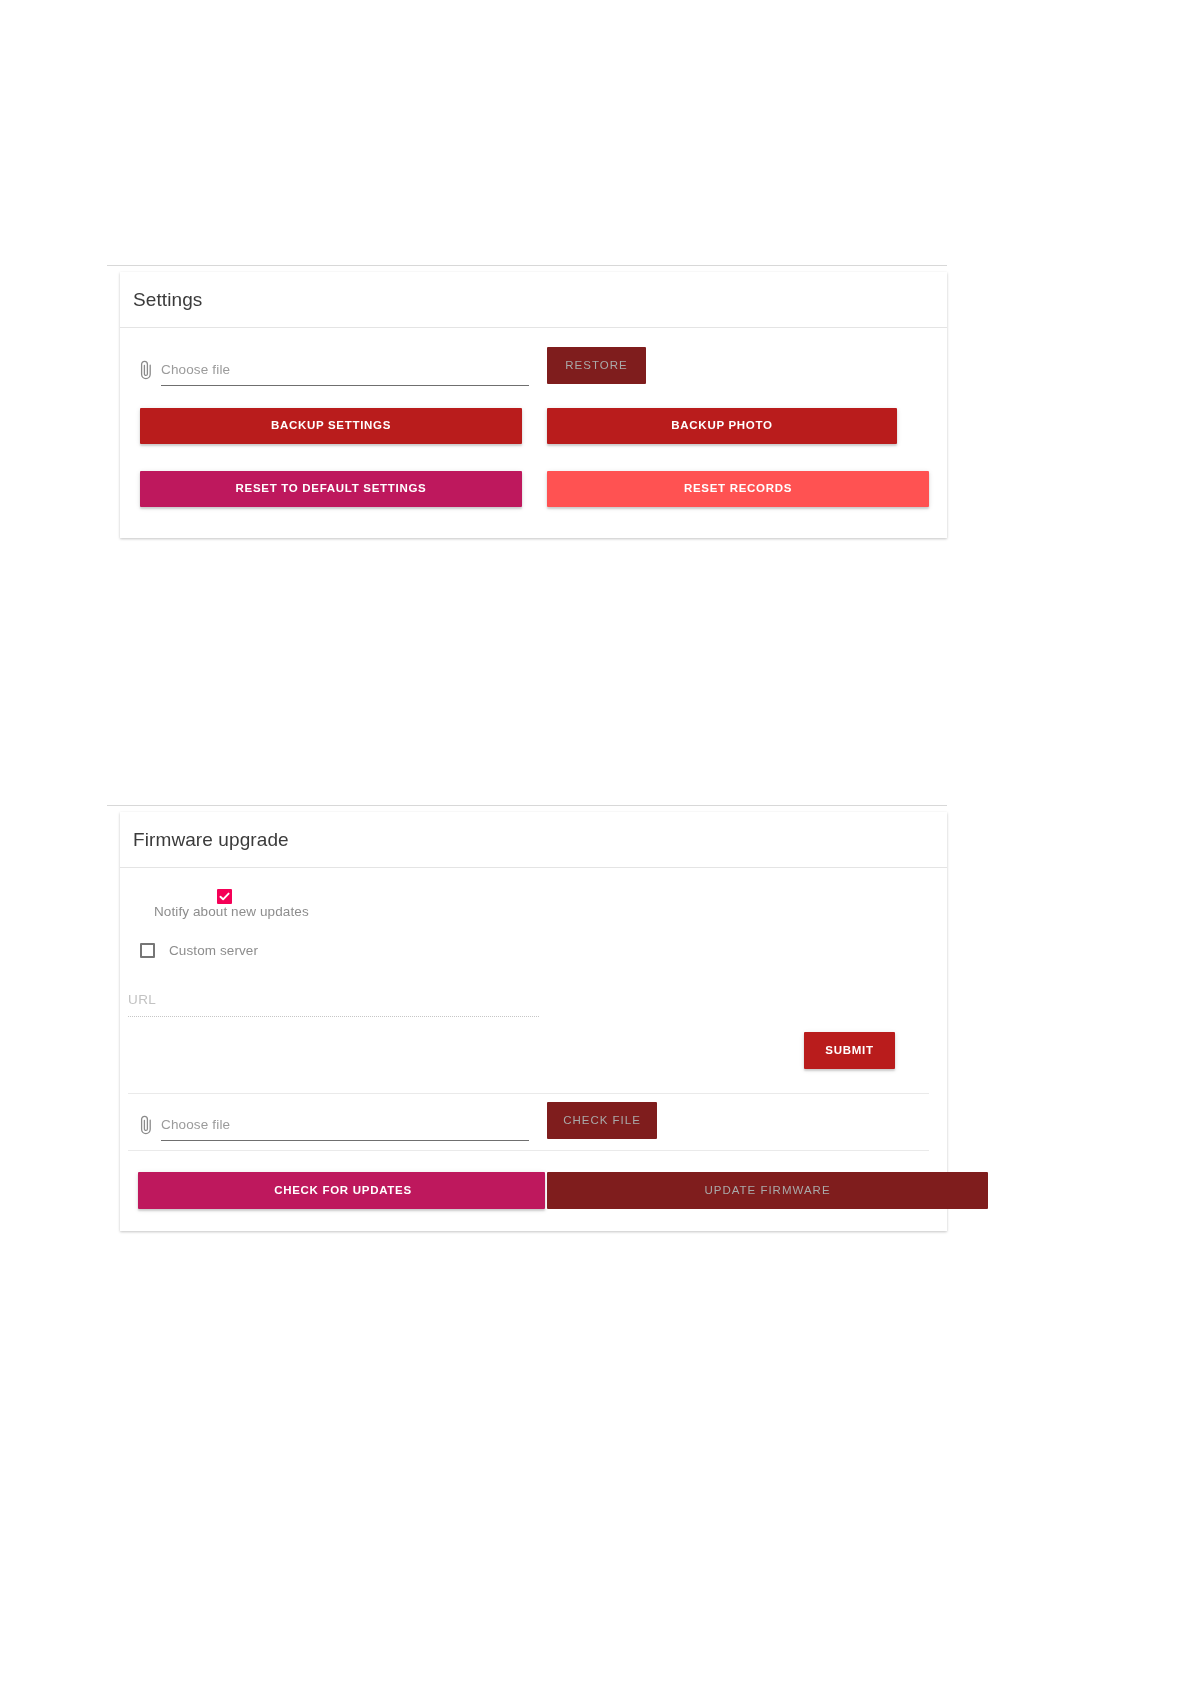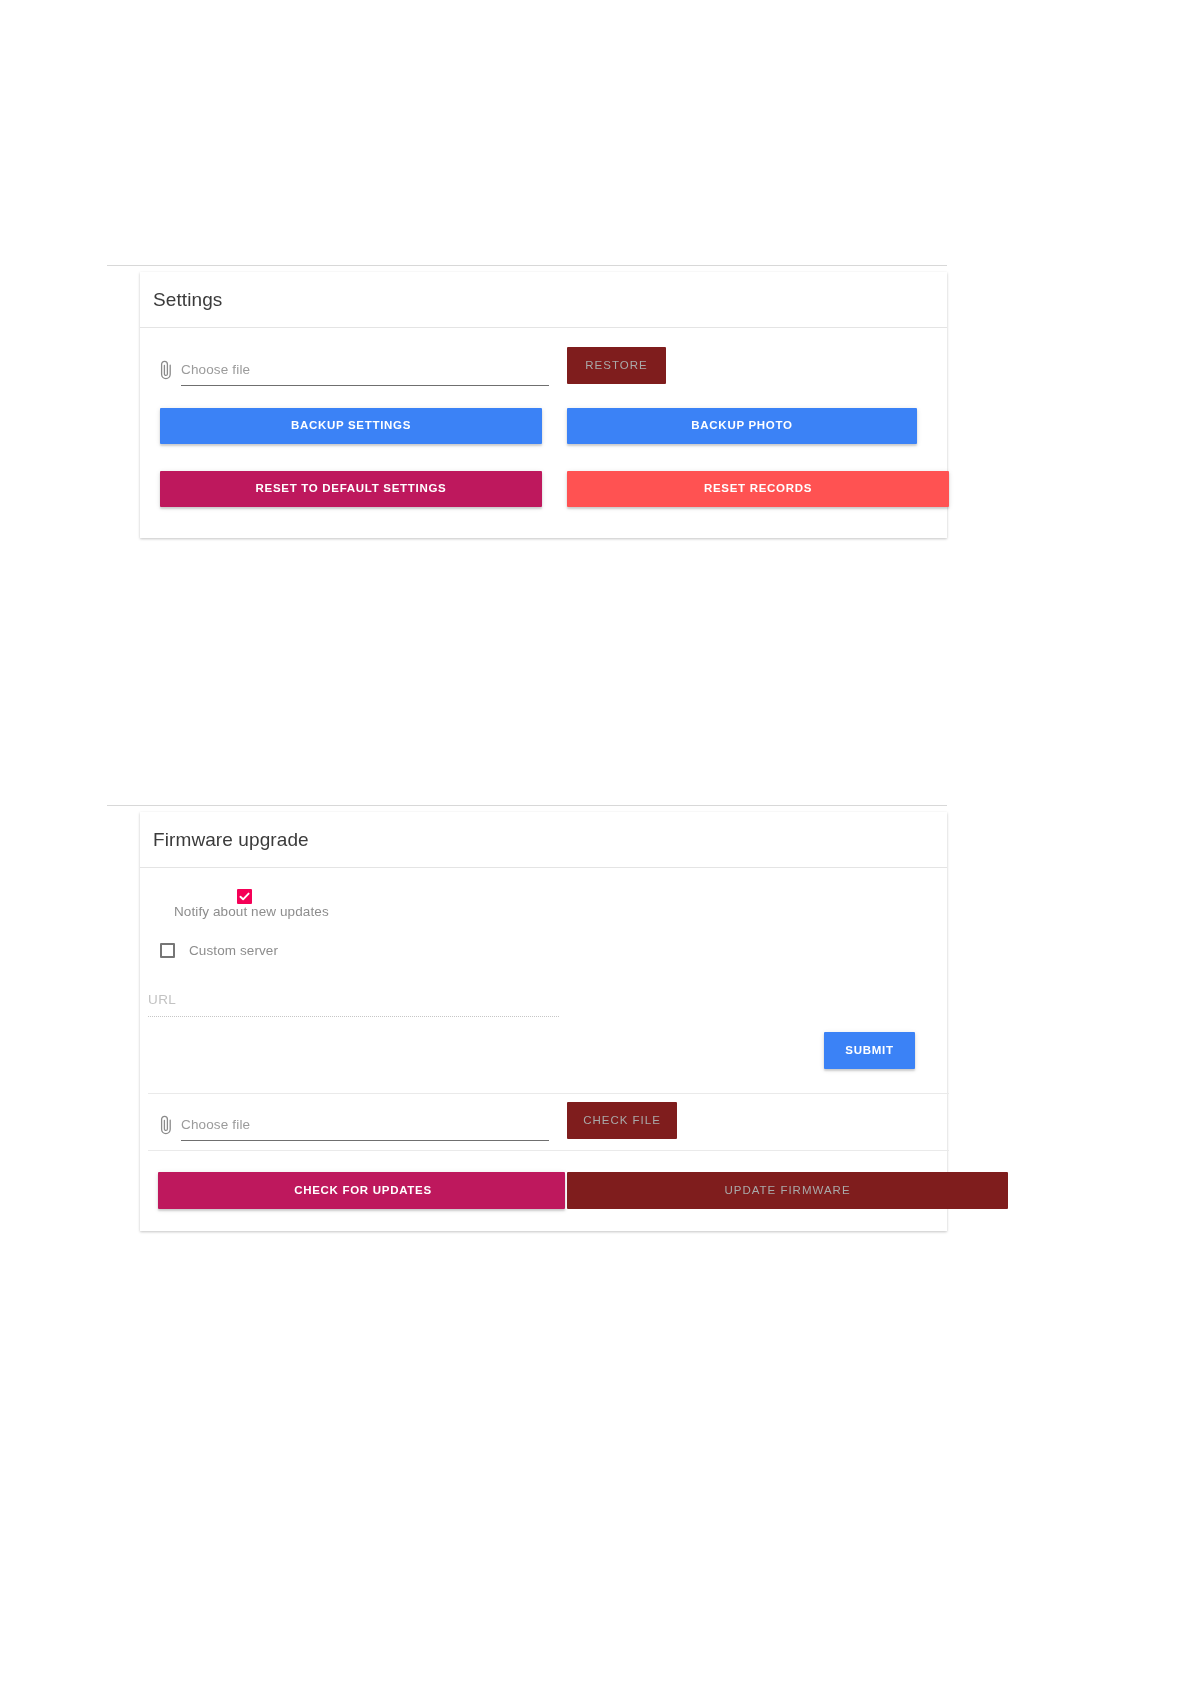--- a/index.html
+++ b/index.html
@@ -22,21 +22,20 @@
     border-top: 1px solid #d8d8d8;
   }
   .card-inner {
     position: absolute;
     left: 13px;
     right: 0;
     top: 6px;
     bottom: 0;
     background: #ffffff;
     box-shadow: 0 1px 3px rgba(0,0,0,0.14), 0 1px 2px rgba(0,0,0,0.10);
-    margin-left: 20px;
   }
 
   .card-title {
     font-size: 19px;
     color: #3b3b3b;
     font-weight: 400;
     letter-spacing: 0.1px;
     padding: 17px 0 0 13px;
   }
   .card-title-rule {
@@ -81,21 +80,21 @@
     text-align: center;
     line-height: 1;
     display: flex;
     align-items: center;
     justify-content: center;
     cursor: pointer;
     font-family: "Liberation Sans", sans-serif;
     box-shadow: 0 2px 2px 0 rgba(0,0,0,0.14), 0 1px 5px 0 rgba(0,0,0,0.12);
     border-radius: 1px;
   }
-  .btn.blue  { background: #3b82f6; }
+  .btn.blue  { background: #b91c1c; }
   .btn.green { background: #be185d; }
   .btn.red   { background: #ff5252; }
   .btn.disabled {
     background: #7f1d1d;
     color: #a9a9a9;
     box-shadow: none;
     cursor: default;
     font-weight: 400;
     letter-spacing: 1px;
   }

